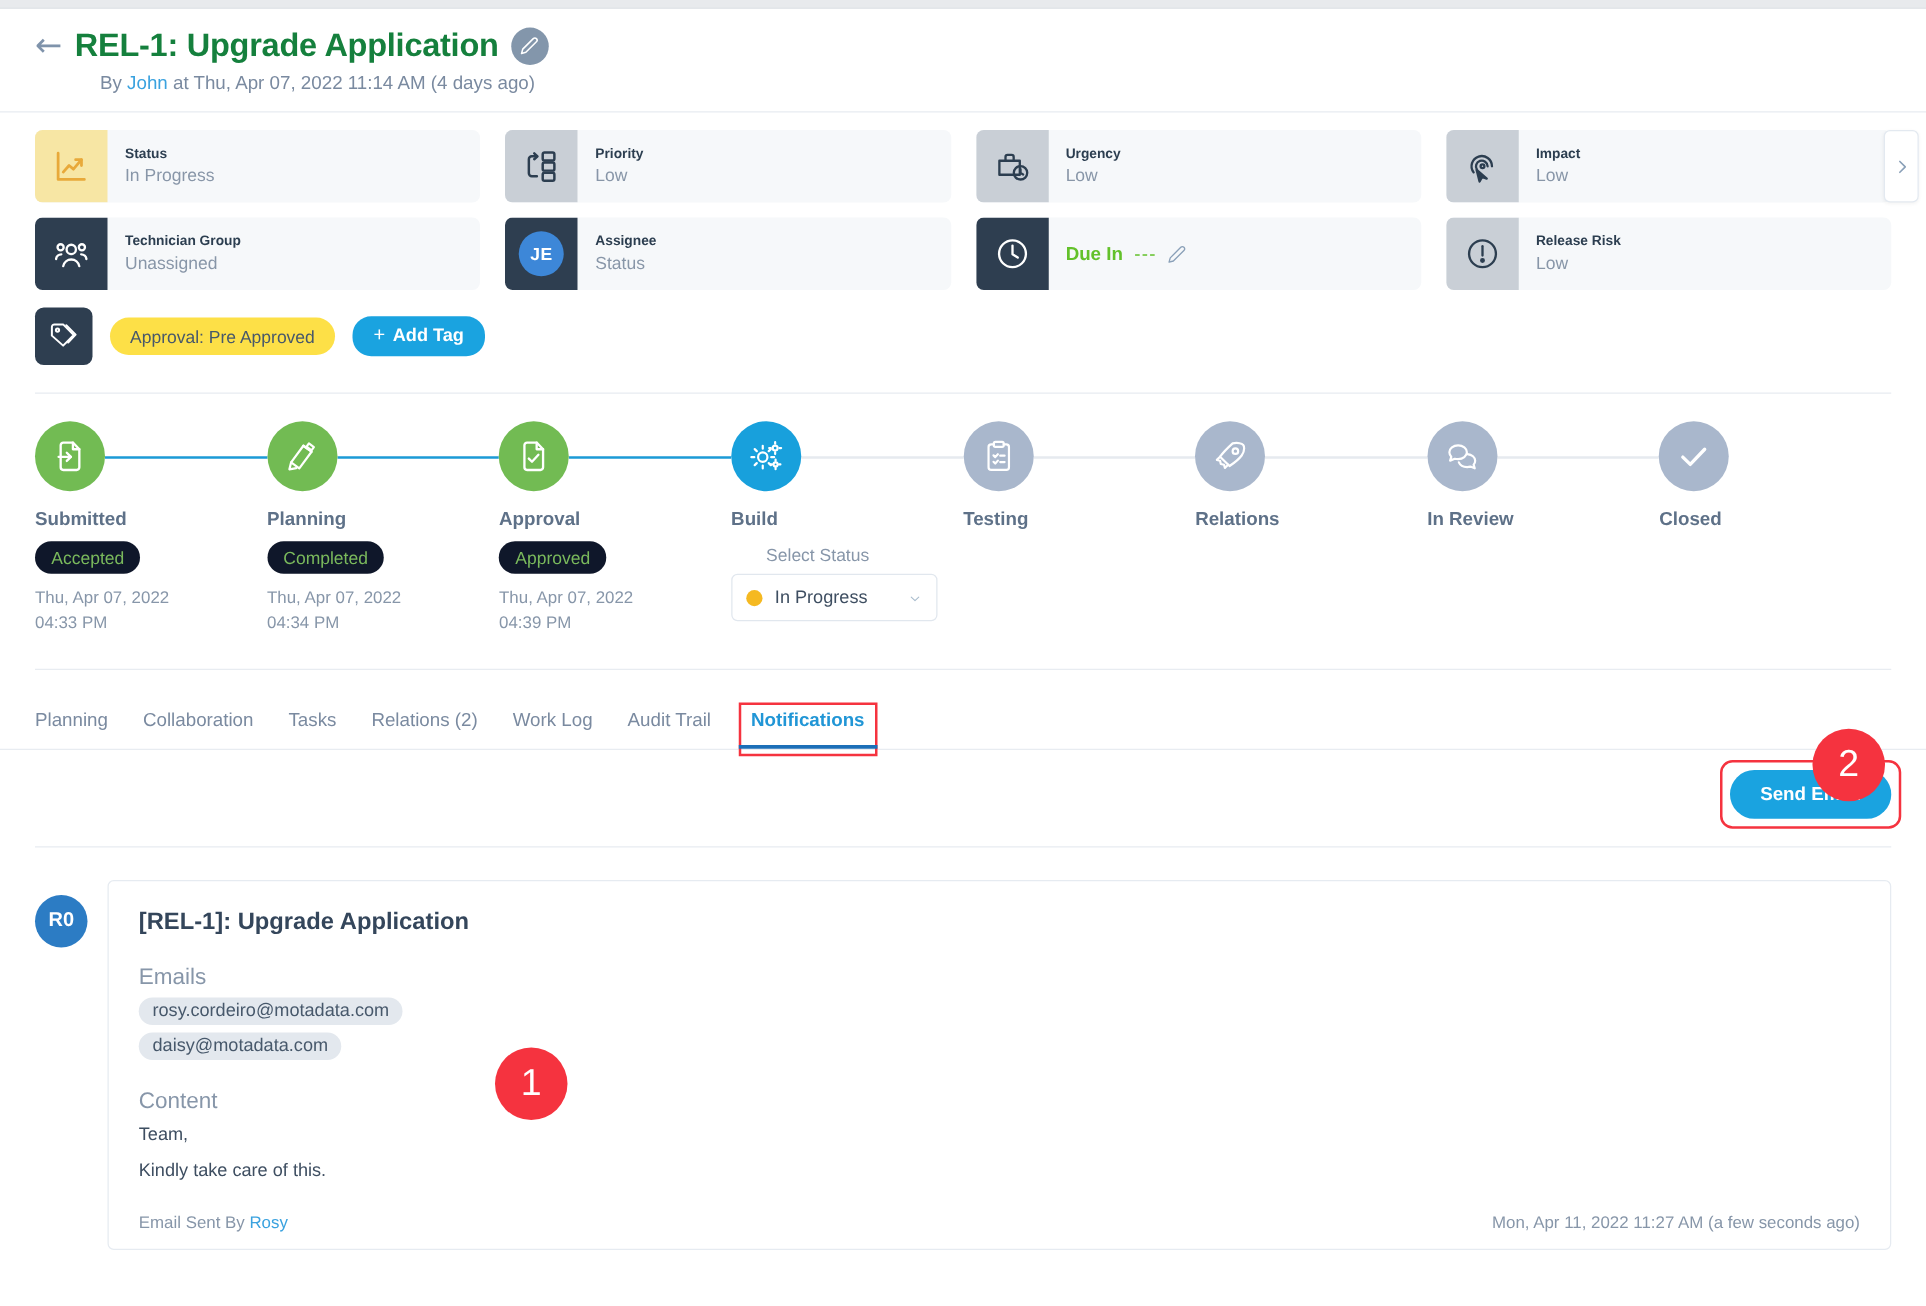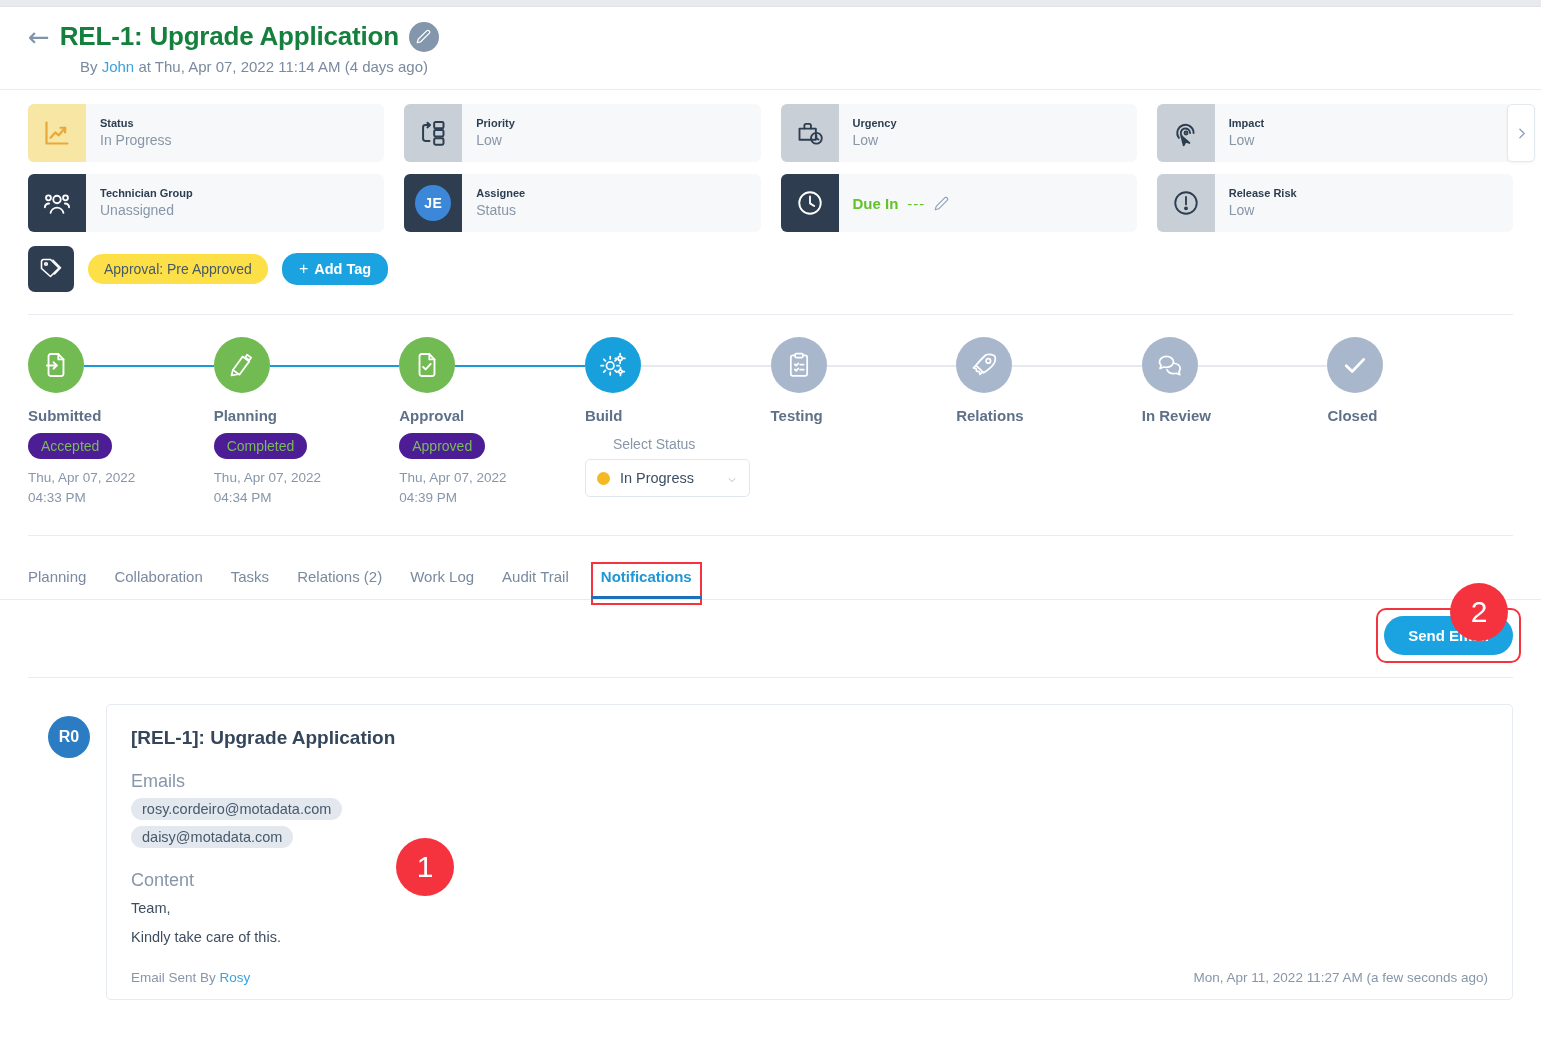--- a/index.html
+++ b/index.html
@@ -105,21 +105,21 @@
   .c-blue  { background:#18a0dc; }
   .c-grey  { background:#a9b7cc; }
   .connector {
     position:absolute; top:28px; left:56px; right:0; height:2px; z-index:1;
   }
   .conn-blue { background:#1c9ad6; }
   .conn-grey { background:#e6eaef; }
   .step-name { margin-top:14px; font-size:15px; font-weight:700; color:#5e7188; }
   .step-badge {
     display:inline-block; margin-top:9px; font-size:14px;
-    padding:5px 13px; border-radius:13px; background:#4c1d95; color:#7ab95c;
+    padding:5px 13px; border-radius:13px; background:#0f172a; color:#7ab95c;
   }
   .step-date { margin-top:9px; font-size:13.5px; color:#8796a9; line-height:1.45; }
   .select-status-label { margin-top:12px; font-size:14px; color:#8796a9;margin-left:28px; }
   .status-select {
     margin-top:7px; width:165px; height:38px; border:1px solid #e1e7ee; border-radius:5px;
     background:#fff; display:flex; align-items:center; padding:0 11px; gap:10px; cursor:pointer;
   }
   .status-dot { width:13px;height:13px;border-radius:50%;background:#f5b921; }
   .status-text { font-size:14.5px; color:#3e4e61; flex:1; }
   .chev { width:12px; height:12px; }
@@ -144,21 +144,21 @@
     outline:2.5px solid #f5333f; outline-offset:6px; border-radius:2px;
   }
   .send-email-btn {
     background:#1aa3e0; color:#fff; border:none; border-radius:20px;
     font-size:15px; font-weight:600; padding:11px 24px; cursor:pointer;
   }
 
   .content-hr { margin: 22px 28px 0 28px; height:1px; background:#e8ecf1; }
 
   
-  .notif-row { padding: 26px 28px 0 28px; display:flex; gap:16px; align-items:flex-start;margin-left:20px; }
+  .notif-row { padding: 26px 28px 0 28px; display:flex; gap:16px; align-items:flex-start; }
   .notif-avatar {
     width:42px;height:42px;border-radius:50%;background:#2c7cc4;color:#fff;
     display:flex;align-items:center;justify-content:center;font-size:16px;font-weight:600;
     flex:0 0 42px; margin-top:12px;
   }
   .notif-card {
     flex:1; border:1px solid #e6ebf1; border-radius:5px; padding:22px 24px 14px 24px;
     position:relative; background:#fff;
   }
   .notif-title { font-size:19px; font-weight:600; color:#34465b; }

